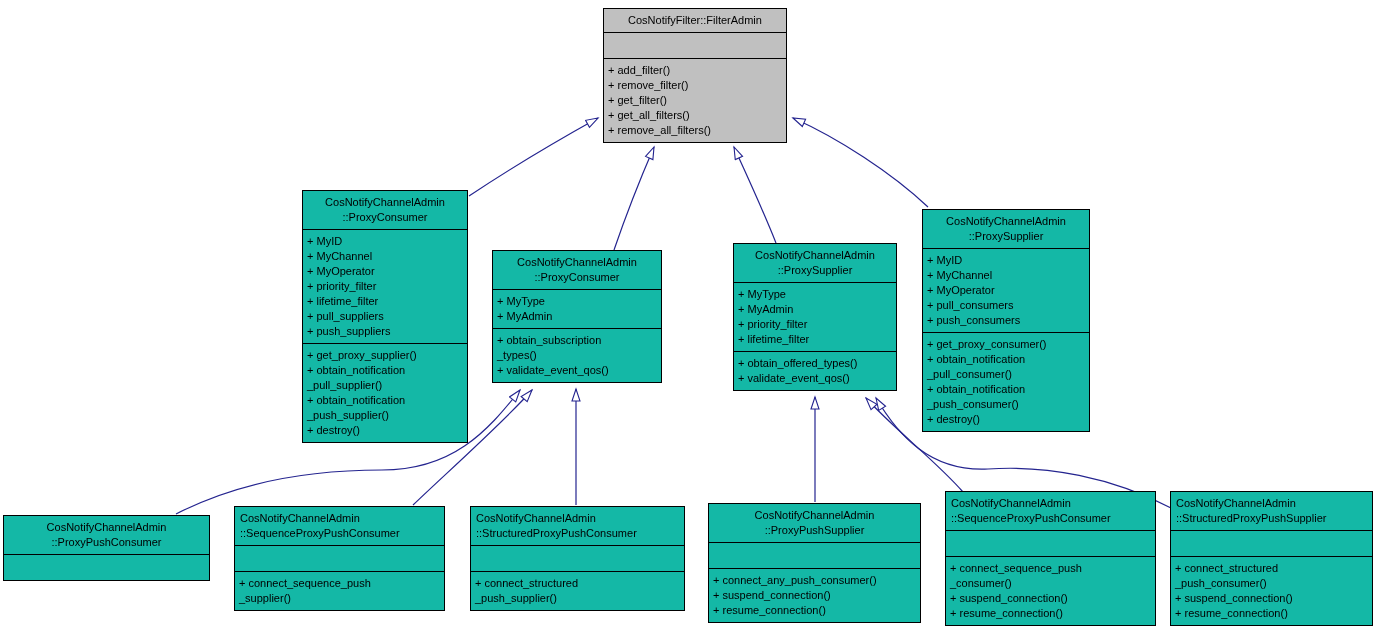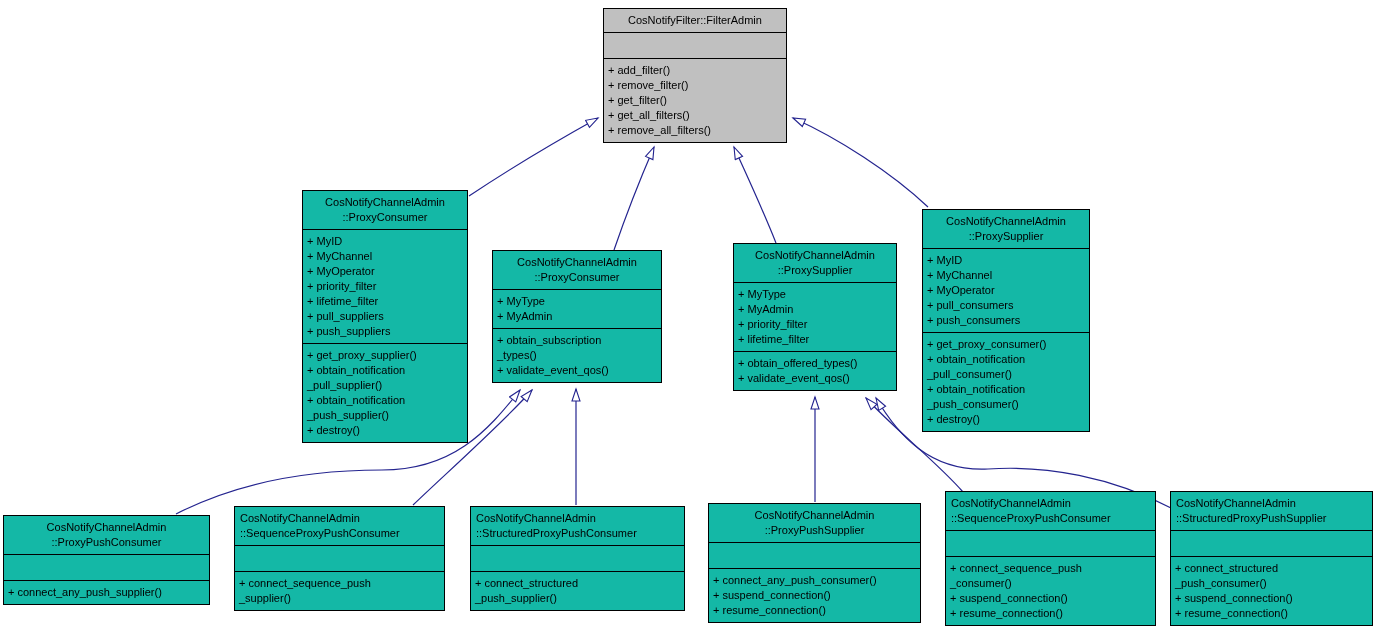--- a/index.html
+++ b/index.html
@@ -136,23 +136,20 @@
       <div>+ destroy()</div>
     </div>
   </div>
 
   <div class="cls" style="left:3px;top:515px;width:207px;">
     <div class="ttl">
       <div>CosNotifyChannelAdmin</div>
       <div>::ProxyPushConsumer</div>
     </div>
     <div class="sec empty-sec"></div>
-    <div class="sec">
-      <div>+ connect_any_push_supplier()</div>
-    </div>
   </div>
 
   <div class="cls left-title" style="left:234px;top:506px;width:211px;">
     <div class="ttl">
       <div>CosNotifyChannelAdmin</div>
       <div>::SequenceProxyPushConsumer</div>
     </div>
     <div class="sec empty-sec"></div>
     <div class="sec">
       <div>+ connect_sequence_push</div>

